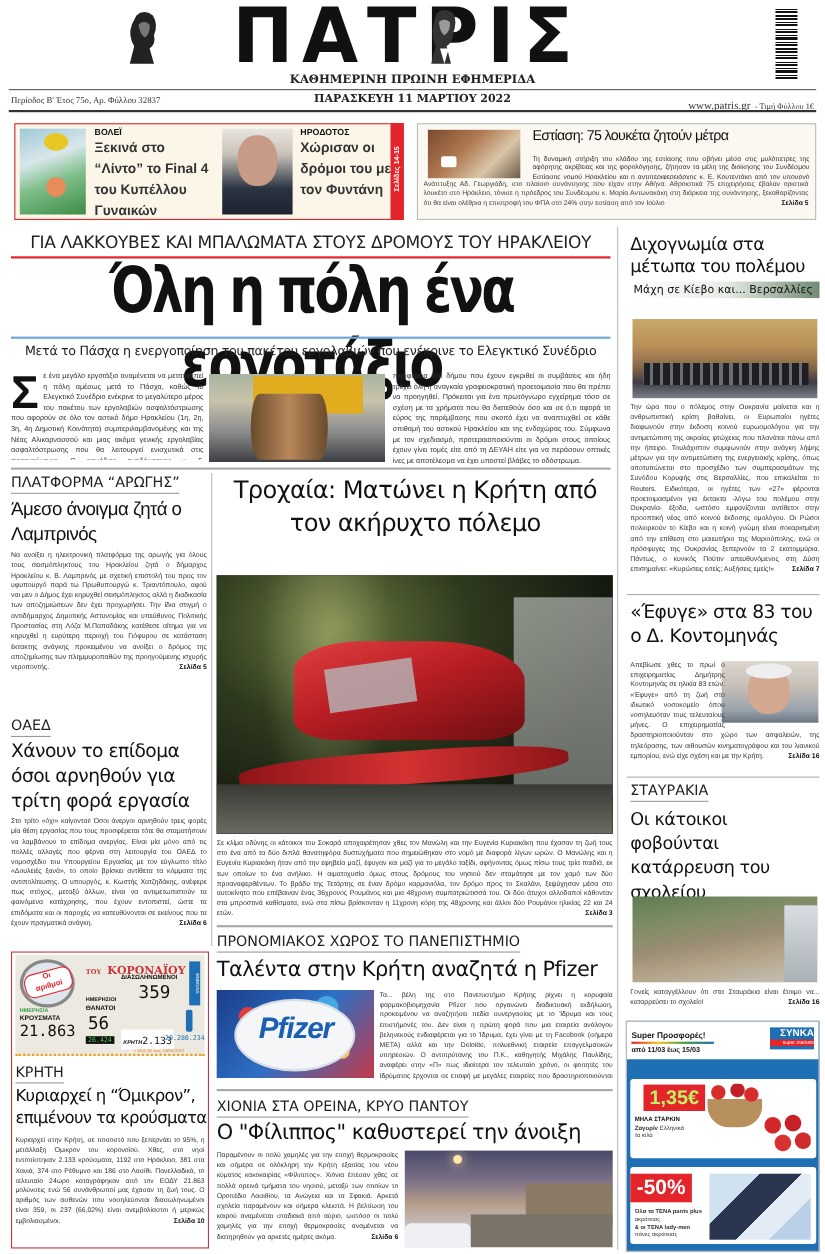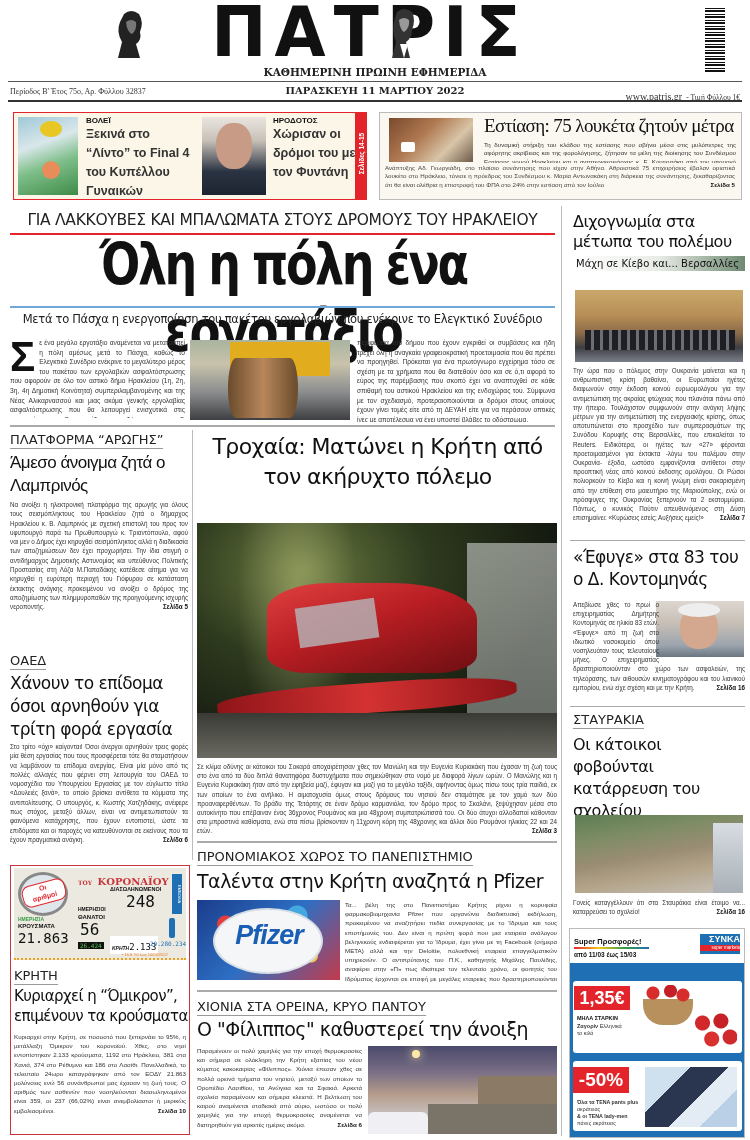--- a/index.html
+++ b/index.html
@@ -56,21 +56,21 @@
   </div>
   <div class="abs" style="right:-1px;top:-1px;width:12px;height:88px;background:#e3242b">
     <div style="position:absolute;left:-22px;top:38px;width:56px;transform:rotate(-90deg);color:#fff;font-size:6.5px;font-weight:bold;text-align:center">Σελίδες 14-15</div>
   </div>
 </div>
 
 <div class="abs" style="left:379px;top:112px;width:363px;height:88px;border:1px solid #bbb;background:#faf8f0">
   <div class="photo" style="left:9px;top:5px;width:84px;height:44px;background:linear-gradient(135deg,#7a4a2e 0%,#b07a52 40%,#d9c5a8 70%,#6b5a48 100%)">
     <div class="abs" style="left:12px;top:24px;width:14px;height:10px;background:#fff;border-radius:2px"></div>
   </div>
-  <div class="abs" style="left:104px;top:2px;font-family:Liberation Serif, serif;font-size:19px;color:#111;letter-spacing:-0.6px">Εστίαση: 75 λουκέτα ζητούν μέτρα</div>
+  <div class="abs" style="left:104px;top:2px;font-family:Liberation Sans, sans-serif;font-size:13px;color:#111;letter-spacing:-0.6px">Εστίαση: 75 λουκέτα ζητούν μέτρα</div>
   <div class="abs body-text" style="left:104px;top:28px;width:252px;height:22px;overflow:hidden;font-size:6.2px;line-height:8.3px">
     <span>Τη δυναμική στήριξη του κλάδου της εστίασης που σβήνει μέσα στις μυλόπετρες της αφόρητης ακρίβειας και της φορολόγησης, ζήτησαν τα μέλη της διοίκησης του Συνδέσμου Εστίασης νομού Ηρακλείου και η αντιπεριφερειάρχης κ. Ε. Κουτεντάκη από τον υπουργό Ανάπτυξης Αδ. Γεωργιάδη, στο πλαίσιο συνάντησης που είχαν στην Αθήνα. Αθροιστικά 75 επιχειρήσεις έβαλαν οριστικά λουκέτο στο Ηράκλειο, τόνισε η πρόεδρος του Συνδέσμου κ. Μαρία Αντωνακάκη στη διάρκεια της συνάντησης, ξεκαθαρίζοντας ότι θα είναι ολέθρια η επιστροφή του ΦΠΑ στο 24% στην εστίαση από τον Ιούλιο</span>
   </div>
   <div class="abs body-text" style="left:5px;top:51px;width:350px;font-size:6.2px;line-height:8.3px;height:33px;overflow:hidden;color:#444">
     <span>Ανάπτυξης Αδ. Γεωργιάδη, στο πλαίσιο συνάντησης που είχαν στην Αθήνα. Αθροιστικά 75 επιχειρήσεις έβαλαν οριστικά λουκέτο στο Ηράκλειο, τόνισε η πρόεδρος του Συνδέσμου κ. Μαρία Αντωνακάκη στη διάρκεια της συνάντησης, ξεκαθαρίζοντας ότι θα είναι ολέθρια η επιστροφή του ΦΠΑ στο 24% στην εστίαση από τον Ιούλιο</span>
     <span class="page-ref">Σελίδα 5</span>
   </div>
 </div>
 
 <div class="abs" style="left:10px;top:211px;width:545px;text-align:center;font-family:'DejaVu Sans',sans-serif;font-size:15.5px;color:#222;letter-spacing:-0.3px">ΓΙΑ ΛΑΚΚΟΥΒΕΣ ΚΑΙ ΜΠΑΛΩΜΑΤΑ ΣΤΟΥΣ ΔΡΟΜΟΥΣ ΤΟΥ ΗΡΑΚΛΕΙΟΥ</div>
@@ -130,21 +130,21 @@
 <div class="abs" style="left:569px;top:928px;width:176px;height:210px;background:#1f6fb5;border:1px solid #bbb">
   <div class="abs" style="left:0;top:0;width:174px;height:34px;background:#fff"></div>
   <div class="abs" style="left:4px;top:8px;font-size:7.5px;font-weight:bold;color:#111">Super Προσφορές!</div>
   <div class="abs" style="left:4px;top:18px;width:75px;height:1.5px;background:linear-gradient(90deg,#e3242b,#f4c81b,#3a9b45,#1f6fb5)"></div>
   <div class="abs" style="left:4px;top:22px;font-size:6.5px;font-weight:bold;color:#111">από 11/03 έως 15/03</div>
   <div class="abs" style="left:130px;top:5px;width:40px;height:20px;background:#1f6fb5;text-align:right">
     <div style="color:#fff;font-weight:bold;font-size:9px;line-height:11px">ΣΥΝΚΑ</div>
     <div style="background:#e3242b;color:#fff;font-size:4.5px;line-height:6px">super markets</div>
   </div>
   <div class="abs" style="left:3px;top:52px;width:169px;height:72px;background:#fff;border-radius:3px">
-    <div style="position:absolute;left:1px;top:5px;width:56px;height:24px;background:#e3242b;color:#ffffff;font-weight:bold;font-size:18px;line-height:24px;text-align:center">1,35€</div>
+    <div style="position:absolute;left:12px;top:5px;width:56px;height:24px;background:#e3242b;color:#bef264;font-weight:bold;font-size:18px;line-height:24px;text-align:center">1,35€</div>
     <div style="position:absolute;left:4px;top:34px;font-size:5.5px;font-weight:bold;color:#111">ΜΗΛΑ ΣΤΑΡΚΙΝ</div>
     <div style="position:absolute;left:4px;top:42px;width:50px;font-size:5.5px;color:#333;line-height:7px">
       <b>Ζαγορίν</b> <span>Ελληνικά το κιλό</span>
     </div>
     <div style="position:absolute;left:70px;top:4px;width:50px;height:40px;border-radius:8px 8px 20px 20px;background:radial-gradient(circle at 20% 20%,#d82b2b 0 6px,transparent 7px),radial-gradient(circle at 55% 15%,#c21f26 0 6px,transparent 7px),radial-gradient(circle at 80% 25%,#d72d2d 0 6px,transparent 7px),linear-gradient(180deg,transparent 0 35%,#b7905e 35%)"></div>
     <div style="position:absolute;left:118px;top:28px;width:46px;height:40px;background:radial-gradient(circle at 25% 35%,#d2282c 0 7px,transparent 8px),radial-gradient(circle at 65% 30%,#c72128 0 7px,transparent 8px),radial-gradient(circle at 45% 75%,#d93030 0 7px,transparent 8px),radial-gradient(circle at 85% 70%,#cf2a2e 0 7px,transparent 8px)"></div>
   </div>
   <div class="abs" style="left:3px;top:132px;width:169px;height:70px;background:#fff;border-radius:3px">
     <div style="position:absolute;left:0;top:6px;width:56px;height:26px;background:#e3242b;color:#fff;font-weight:bold;font-size:19px;line-height:26px;text-align:center">-50%</div>
     <div style="position:absolute;left:4px;top:38px;width:70px;font-size:5.3px;line-height:7px;color:#333">
@@ -176,21 +176,21 @@
 <div class="abs" style="left:14px;top:868px;width:172px;height:92px;background:#eceae0;overflow:hidden">
   <div class="abs" style="left:4px;top:4px;width:50px;height:44px;border-radius:50%;border:3px solid #888;background:#dfe6ec"></div>
   <div class="abs" style="left:8px;top:14px;width:44px;height:22px;background:#fff;border:1.5px solid #e3242b;border-radius:8px;transform:rotate(-15deg);text-align:center;color:#e3242b;font-weight:bold;font-size:7px;line-height:9px">
     <span>Οι</span><br><span>αριθμοί</span>
   </div>
   <div class="abs" style="left:64px;top:2px;color:#c9353a;font-family:'DejaVu Serif',serif;font-weight:bold">
     <span style="font-size:6px">ΤΟΥ</span>
     <span style="font-size:10px">ΚΟΡΟΝΑΪΟΥ</span>
   </div>
   <div class="abs" style="left:96px;top:18px;font-size:5.5px;font-weight:bold">ΔΙΑΣΩΛΗΝΩΜΕΝΟΙ</div>
-  <div class="abs" style="left:112px;top:24px;font-family:'DejaVu Sans Mono',monospace;font-size:16px;color:#111">248</div>
+  <div class="abs" style="left:112px;top:24px;font-family:'DejaVu Sans Mono',monospace;font-size:16px;color:#111">359</div>
   <div class="abs" style="left:158px;top:6px;width:10px;height:40px;background:#1f6fb5;color:#fff;font-size:4px;writing-mode:vertical-rl;text-align:center">ΕΜΒΟΛΙΑ</div>
   <div class="abs" style="left:155px;top:50px;width:6px;height:20px;background:#1f6fb5;border-radius:2px"></div>
   <div class="abs" style="left:4px;top:48px;font-size:5px;color:#3a9b45;font-weight:bold">ΗΜΕΡΗΣΙΑ</div>
   <div class="abs" style="left:4px;top:55px;font-size:6px;font-weight:bold">ΚΡΟΥΣΜΑΤΑ</div>
   <div class="abs" style="left:4px;top:62px;font-family:'DejaVu Sans Mono',monospace;font-size:14px;color:#111">21.863</div>
   <div class="abs" style="left:64px;top:38px;font-size:5px;font-weight:bold">ΗΜΕΡΗΣΙΟΙ</div>
   <div class="abs" style="left:64px;top:46px;font-size:6px;font-weight:bold">ΘΑΝΑΤΟΙ</div>
   <div class="abs" style="left:66px;top:52px;font-family:'DejaVu Sans Mono',monospace;font-size:16px">56</div>
   <div class="abs" style="left:64px;top:74px;background:#111;color:#4ecb4e;font-size:6px;padding:0 2px;font-family:'DejaVu Sans Mono',monospace">26.424</div>
   <div class="abs" style="left:96px;top:68px;background:#fff;padding:0 2px">

